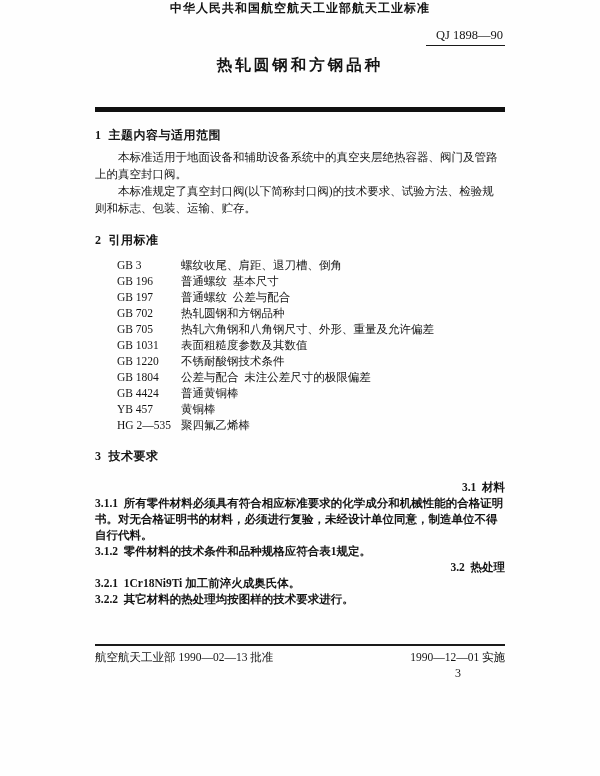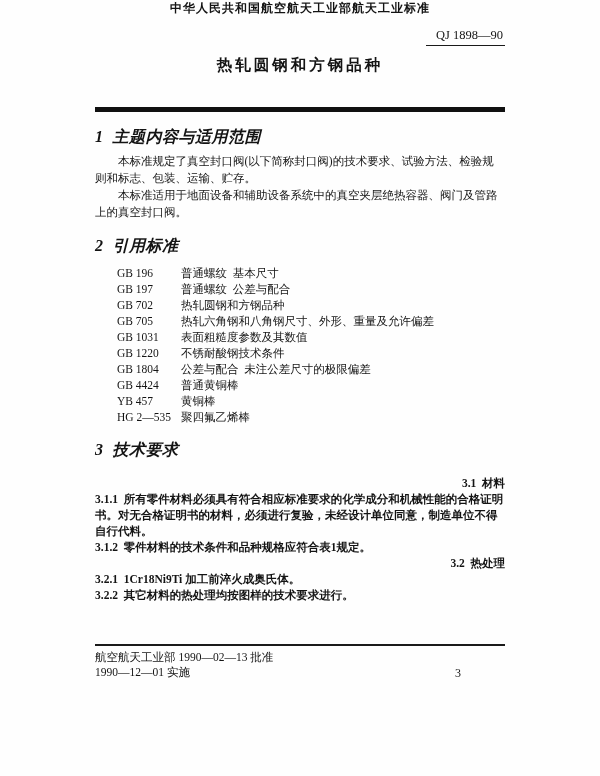--- a/index.html
+++ b/index.html
@@ -32,25 +32,24 @@
     margin:10px 0 0;
     text-align:center;
     font-size:15.5px;
     font-weight:700;
     letter-spacing:3px;
   }
   .thick-rule{height:4.5px;background:#111;margin-top:31px;}
 
   
   .section-heading{
-    font-size:16px;
+    font-size:12px;
     font-weight:700;
     letter-spacing:0.5px;
     margin:15px 0 5px;
-    font-style:italic;
   }
   .body-para{
     font-size:11.5px;
     line-height:17px;
     margin:0;
     text-indent:2em;
   }
   .ref-list{margin:8px 0 0 22px;}
   .ref-row{
     font-size:11.5px;
@@ -71,21 +70,20 @@
   .footer{
     position:absolute;
     left:95px;right:95px;top:644px;
   }
   .footer-rule{height:1.5px;background:#1a1a1a;}
   .footer-row{
     display:flex;
     justify-content:space-between;
     font-size:11.5px;
     margin-top:4px;
-    flex-direction:column;
   }
   .page-num{
     position:absolute;
     top:22px;right:44px;
     font-size:12px;
   }
 </style>
 </head>
 <body>
 
@@ -93,25 +91,26 @@
   <div class="content">
 
     <div class="org-line pre">中华人民共和国航空航天工业部航天工业标准</div>
     <div class="std-number-row">
       <span class="std-number">QJ 1898—90</span>
     </div>
     <div class="doc-title">热轧圆钢和方钢品种</div>
     <div class="thick-rule"></div>
 
     <div class="section-heading pre">1  主题内容与适用范围</div>
+    <p class="body-para pre">本标准适用于地面设备和辅助设备系统中的真空夹层绝热容器、阀门及管路上的真空封口阀。</p>
     <p class="body-para pre">本标准规定了真空封口阀(以下简称封口阀)的技术要求、试验方法、检验规则和标志、包装、运输、贮存。</p>
-    <p class="body-para pre">本标准适用于地面设备和辅助设备系统中的真空夹层绝热容器、阀门及管路上的真空封口阀。</p>
 
     <div class="section-heading pre">2  引用标准</div>
     <div class="ref-list">
+      <div class="ref-row pre"><span class="ref-code">GB 3</span><span>螺纹收尾、肩距、退刀槽、倒角</span></div>
       <div class="ref-row pre"><span class="ref-code">GB 196</span><span>普通螺纹  基本尺寸</span></div>
       <div class="ref-row pre"><span class="ref-code">GB 197</span><span>普通螺纹  公差与配合</span></div>
       <div class="ref-row pre"><span class="ref-code">GB 702</span><span>热轧圆钢和方钢品种</span></div>
       <div class="ref-row pre"><span class="ref-code">GB 705</span><span>热轧六角钢和八角钢尺寸、外形、重量及允许偏差</span></div>
       <div class="ref-row pre"><span class="ref-code">GB 1031</span><span>表面粗糙度参数及其数值</span></div>
       <div class="ref-row pre"><span class="ref-code">GB 1220</span><span>不锈耐酸钢技术条件</span></div>
       <div class="ref-row pre"><span class="ref-code">GB 1804</span><span>公差与配合  未注公差尺寸的极限偏差</span></div>
       <div class="ref-row pre"><span class="ref-code">GB 4424</span><span>普通黄铜棒</span></div>
       <div class="ref-row pre"><span class="ref-code">YB 457</span><span>黄铜棒</span></div>
       <div class="ref-row pre"><span class="ref-code">HG 2—535</span><span>聚四氟乙烯棒</span></div>

